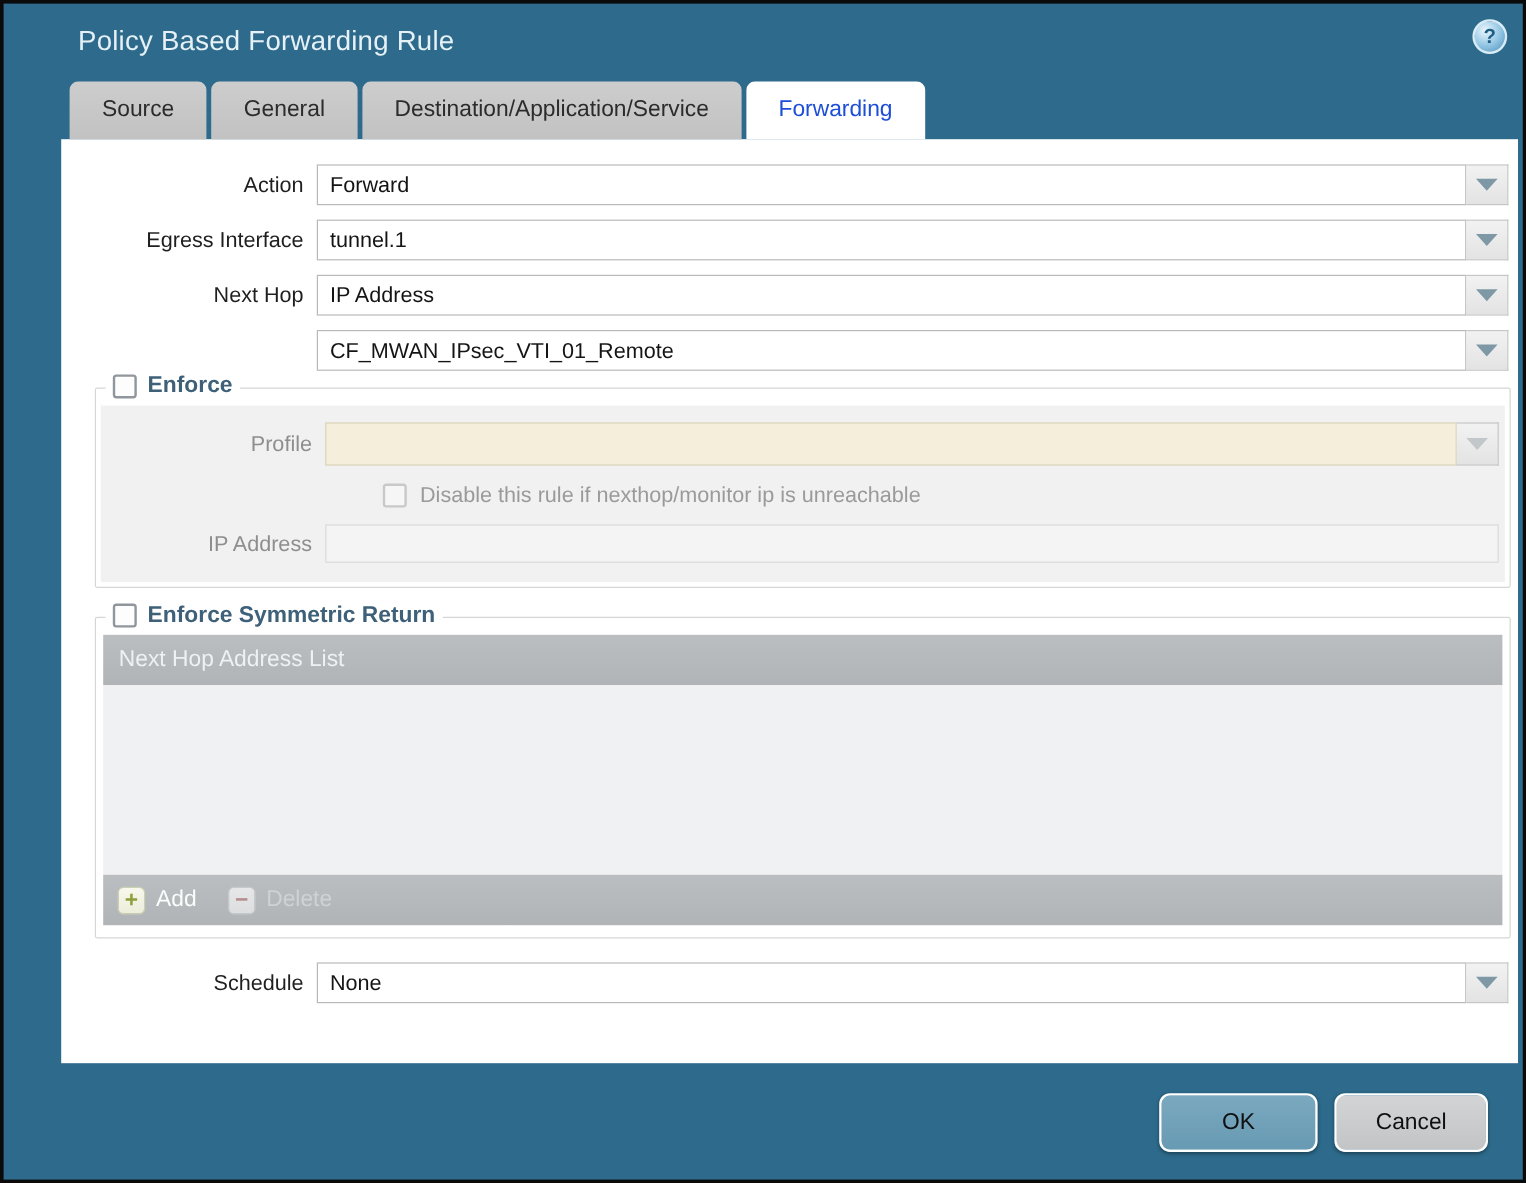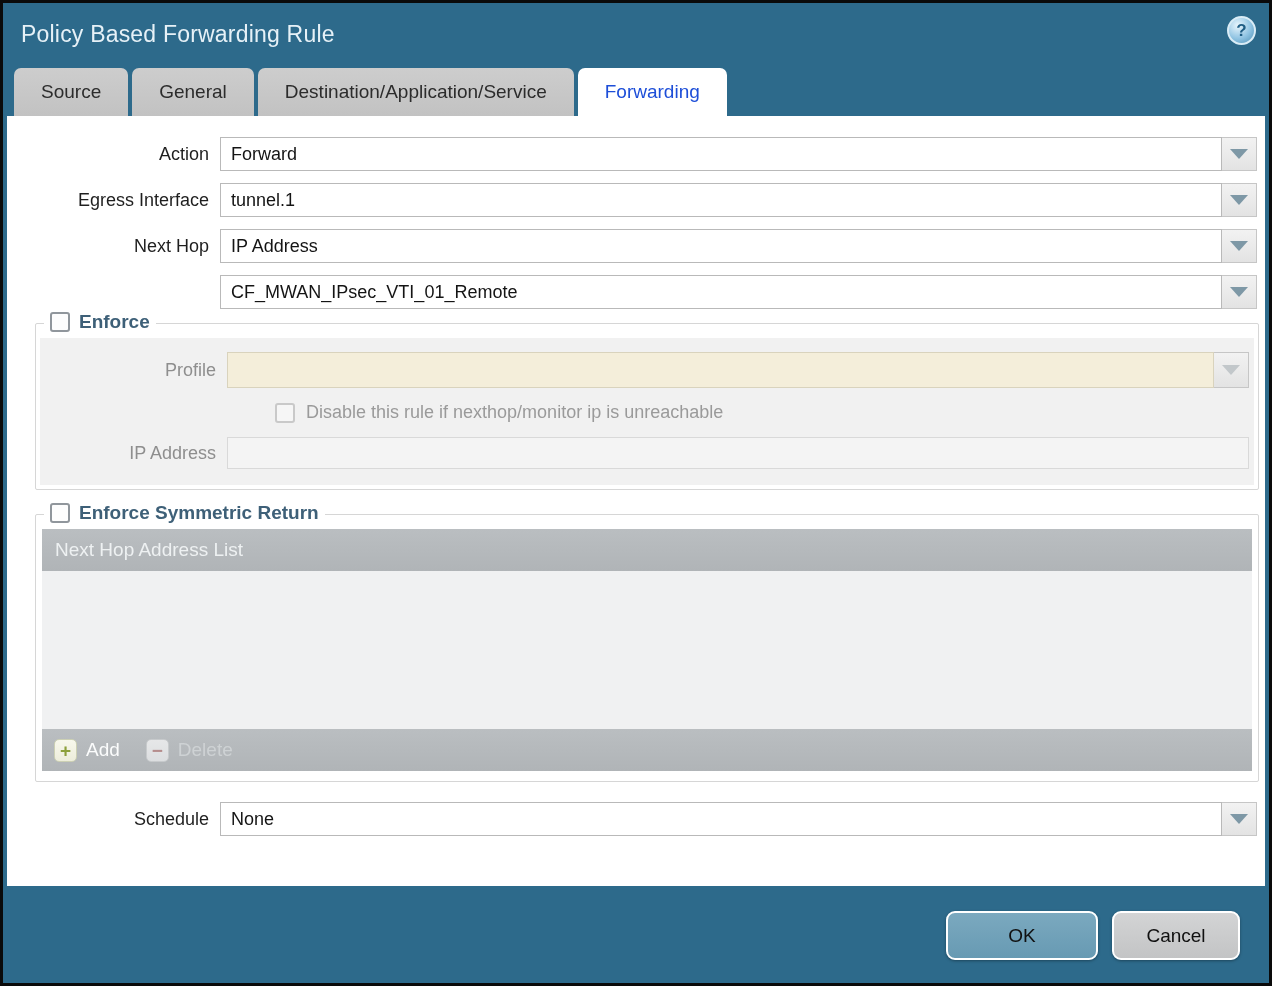--- a/index.html
+++ b/index.html
@@ -6,20 +6,21 @@
   html, body { background: #1b1b1b; }
   body { font-family: "Liberation Sans", sans-serif; }
 
   .dialog {
     position: relative;
     width: 1272px;
     height: 986px;
     background: #2d6a8b;
     border: 3px solid #0a0a0a;
     overflow: hidden;
+    padding-left: 44px;
   }
 
   
   .titlebar {
     position: relative;
     height: 65px;
     padding: 18px 0 0 18px;
   }
   .title {
     color: #e6f1f7;
@@ -260,21 +261,21 @@
     height: 49px;
     border-radius: 9px;
     border: 2px solid #ffffff;
     font-size: 19px;
     color: #101010;
     font-family: "Liberation Sans", sans-serif;
     cursor: pointer;
     box-shadow: 0 1px 3px rgba(0,0,0,0.35);
   }
   .btn-ok {
-    width: 152px;
+    width: 132px;
     background: linear-gradient(#7ba9bf, #679ab3);
   }
   .btn-cancel {
     width: 128px;
     background: linear-gradient(#d3d4d5, #c3c4c5);
   }
 </style>
 </head>
 <body>
 

